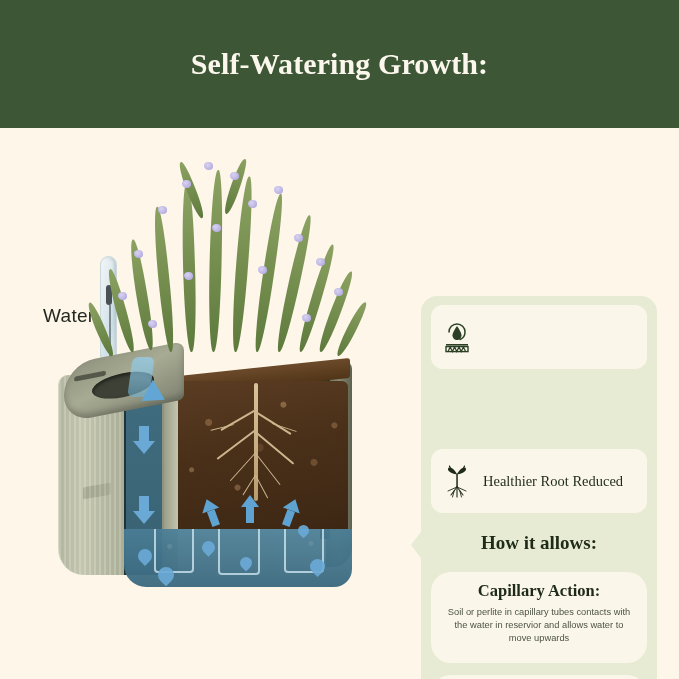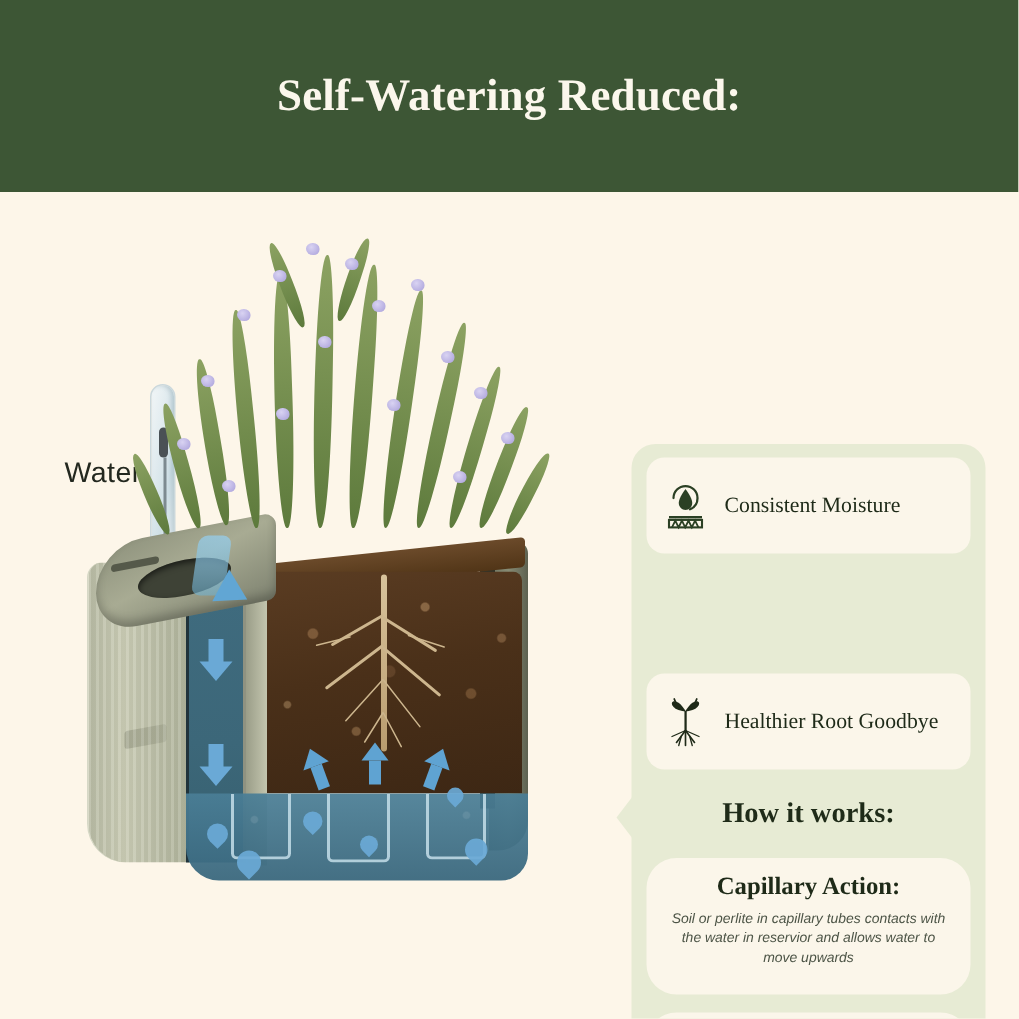--- a/index.html
+++ b/index.html
@@ -403,28 +403,27 @@
     font-weight: bold;
     font-size: 16.5px;
     color: #1e2a18;
     margin-bottom: 5px;
   }
   .wcard-body {
     font-family: "Liberation Sans", sans-serif;
     font-size: 9.3px;
     line-height: 1.42;
     color: #4c5446;
-    font-style: italic;
   }
 </style>
 </head>
 <body>
 
 <div class="header">
-  <div class="header-line l1">Self-Watering Reduced:</div>
+  <div class="header-line l1">Self-Watering Growth:</div>
 </div>
 
 <div class="stage">
 
   <div class="illustration">
 
     <div class="water-label">Water</div>
 
     <div class="tube">
       <div class="tube-float"></div>
@@ -545,45 +544,44 @@
   <div class="card b1">
     <div class="card-icon">
       <svg width="30" height="32" viewBox="0 0 30 32" fill="none">
         <path d="M7 11 A8 8 0 1 1 23 11 A8 8 0 0 1 18 18.5" stroke="#2B4024" stroke-width="1.5" fill="none" stroke-linecap="round"></path>
         <path d="M15 5 C15 5 10.5 11 10.5 14.2 C10.5 17 12.6 19 15 19 C17.4 19 19.5 17 19.5 14.2 C19.5 11 15 5 15 5 Z" fill="#2B4024"></path>
         <rect x="4" y="23" width="22" height="1.6" fill="#2B4024"></rect>
         <rect x="4" y="25.6" width="22" height="5" fill="none" stroke="#2B4024" stroke-width="1.4"></rect>
         <path d="M6 30.6 L8.2 26 L10.4 30.6 L12.6 26 L14.8 30.6 L17 26 L19.2 30.6 L21.4 26 L23.6 30.6" stroke="#2B4024" stroke-width="1.2" fill="none"></path>
       </svg>
     </div>
-    <div class="card-label">Consistent Moisture</div>
   </div>
 
 
   <div class="card b3">
     <div class="card-icon">
       <svg width="30" height="36" viewBox="0 0 30 36" fill="none">
         <path d="M15 11 C15 11 11.5 4.5 7.5 4.5 C6 4.5 5.5 6 6.3 7.3 C8 10 12.5 11.2 15 11.3 Z" fill="#1f2a18"></path>
         <path d="M15 11 C15 11 18.5 4.5 22.5 4.5 C24 4.5 24.5 6 23.7 7.3 C22 10 17.5 11.2 15 11.3 Z" fill="#1f2a18"></path>
         <path d="M7.5 3 L8.8 6" stroke="#1f2a18" stroke-width="1.2" stroke-linecap="round"></path>
         <path d="M22.5 3 L21.2 6" stroke="#1f2a18" stroke-width="1.2" stroke-linecap="round"></path>
         <rect x="14.3" y="11" width="1.5" height="13" fill="#1f2a18"></rect>
         <path d="M15 24 L9 32" stroke="#1f2a18" stroke-width="1.1" stroke-linecap="round"></path>
         <path d="M15 24 L21 32" stroke="#1f2a18" stroke-width="1.1" stroke-linecap="round"></path>
         <path d="M15 24 L15 34" stroke="#1f2a18" stroke-width="1.1" stroke-linecap="round"></path>
         <path d="M12.2 27.8 L10.5 34" stroke="#1f2a18" stroke-width="0.9" stroke-linecap="round"></path>
         <path d="M17.8 27.8 L19.5 34" stroke="#1f2a18" stroke-width="0.9" stroke-linecap="round"></path>
         <path d="M15 24 L6 28" stroke="#1f2a18" stroke-width="0.9" stroke-linecap="round"></path>
         <path d="M15 24 L24 28" stroke="#1f2a18" stroke-width="0.9" stroke-linecap="round"></path>
       </svg>
     </div>
-    <div class="card-label">Healthier Root Goodbye</div>
+    <div class="card-label">Healthier Root Reduced</div>
   </div>
 
-  <div class="how-title">How it works:</div>
+  <div class="how-title">How it allows:</div>
 
   <div class="wcard w1">
     <div class="wcard-title">Capillary Action:</div>
     <div class="wcard-body">Soil or perlite in capillary tubes contacts with the water in reservior and allows water to move upwards</div>
   </div>
 
   <div class="wcard w2">
     
     
   </div>

